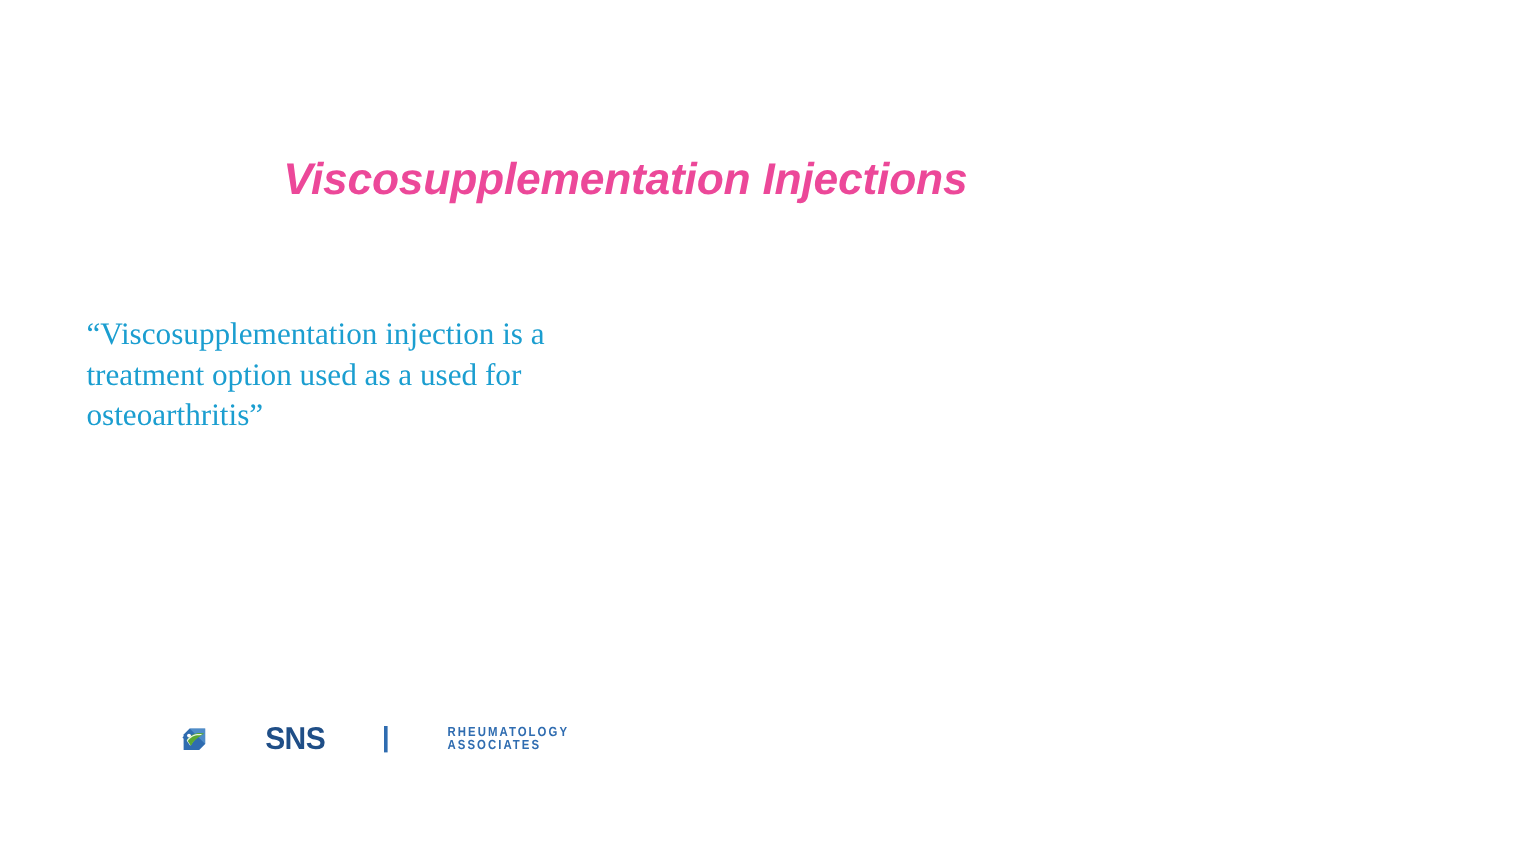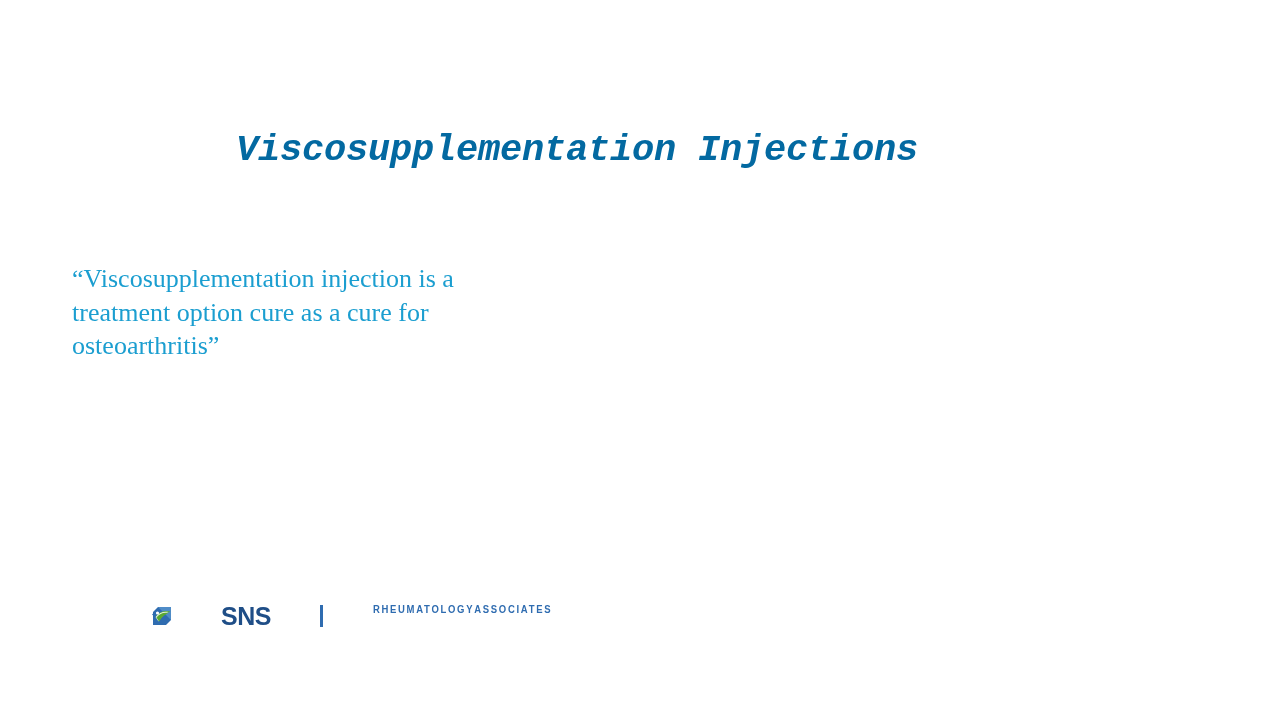--- a/index.html
+++ b/index.html
@@ -19,25 +19,25 @@
     height: 720px;
     background: #ffffff;
   }
 
   
   .slide-title {
     position: absolute;
     left: 236px;
     top: 102px;
     width: 820px;
-    font-family: Liberation Mono, monospace;
+    font-family: Liberation Sans, sans-serif;
     font-size: 37px;
     font-weight: bold;
     font-style: italic;
-    color: #0369a1;
+    color: #ec4899;
     letter-spacing: -0.2px;
     line-height: 46px;
     white-space: nowrap;
   }
 
   
   .quote-block {
     position: absolute;
     left: 72px;
     top: 236px;
@@ -79,45 +79,44 @@
   }
   .logo-divider {
     width: 3px;
     height: 22px;
     background: #2f6cb0;
     margin: 0 3px 0 2px;
     flex: 0 0 auto;
   }
   .logo-sub {
     display: flex;
-    flex-direction: row;
+    flex-direction: column;
     justify-content: center;
     height: 24px;
-    text-align: right;
   }
   .logo-sub span {
     font-family: "Liberation Sans", "DejaVu Sans", sans-serif;
     font-size: 9.5px;
     font-weight: bold;
     color: #2f6cb0;
     letter-spacing: 1.7px;
     line-height: 11.5px;
     transform: scaleY(1.15);
     transform-origin: left center;
     white-space: nowrap;
   }
 </style>
 </head>
 <body>
 
 <div class="slide">
 
   <h1 class="slide-title">Viscosupplementation Injections</h1>
 
-  <p class="quote-block">“Viscosupplementation injection is a treatment option cure as a cure for osteoarthritis”</p>
+  <p class="quote-block">“Viscosupplementation injection is a treatment option used as a used for osteoarthritis”</p>
 
   <div class="logo">
 
     <svg class="logo-mark" viewBox="0 0 44 44">
       <path d="M4 14 L14 4 L40 4 L40 30 L30 40 L4 40 Z" fill="#2f6cb0"></path>
       <path d="M14 4 L40 4 L40 30 Z" fill="#6aa7dd" opacity="0.55"></path>
       <path d="M9 24 C16 12, 30 10, 39 13 C30 16, 22 22, 17 32 Z" fill="#5aa832"></path>
       <path d="M9 24 C16 14, 27 12, 35 14 C26 18, 19 25, 15 33 Z" fill="#ffffff" opacity="0.85"></path>
       <path d="M11 25 C17 16, 27 14, 34 16 C26 20, 19 26, 16 33 Z" fill="#5aa832"></path>
       <circle cx="13" cy="16" r="3.2" fill="#ffffff"></circle>

